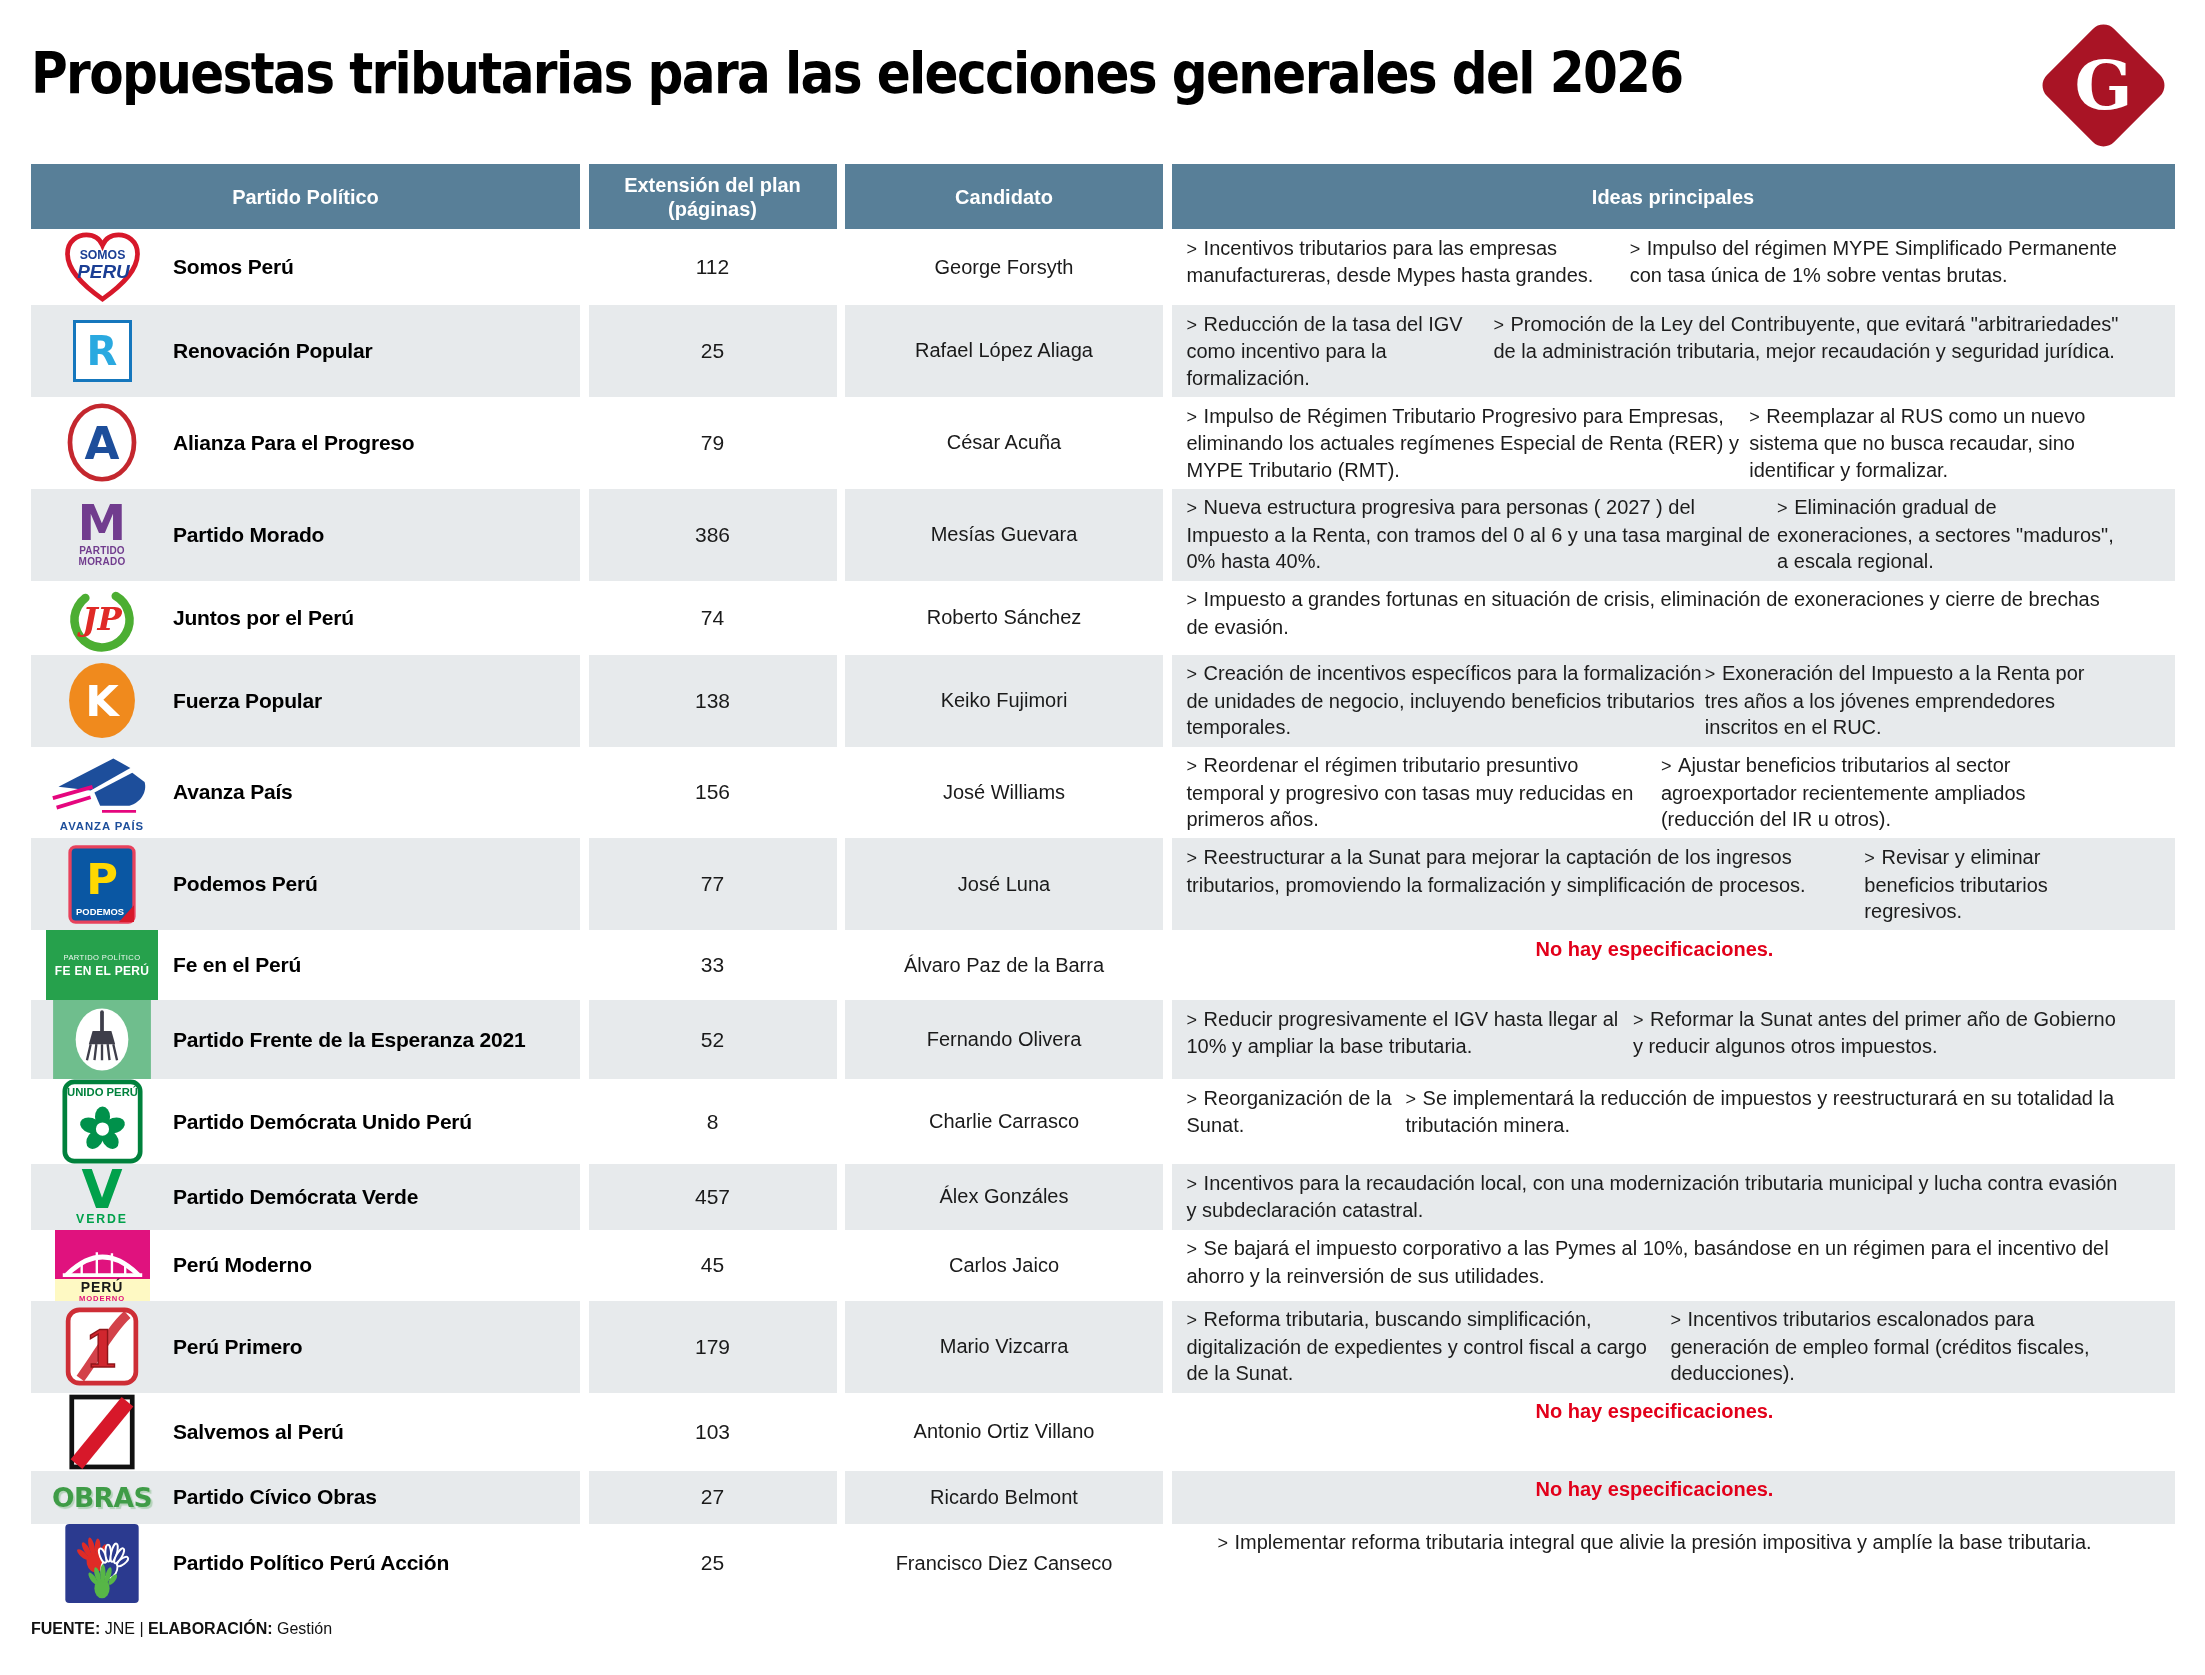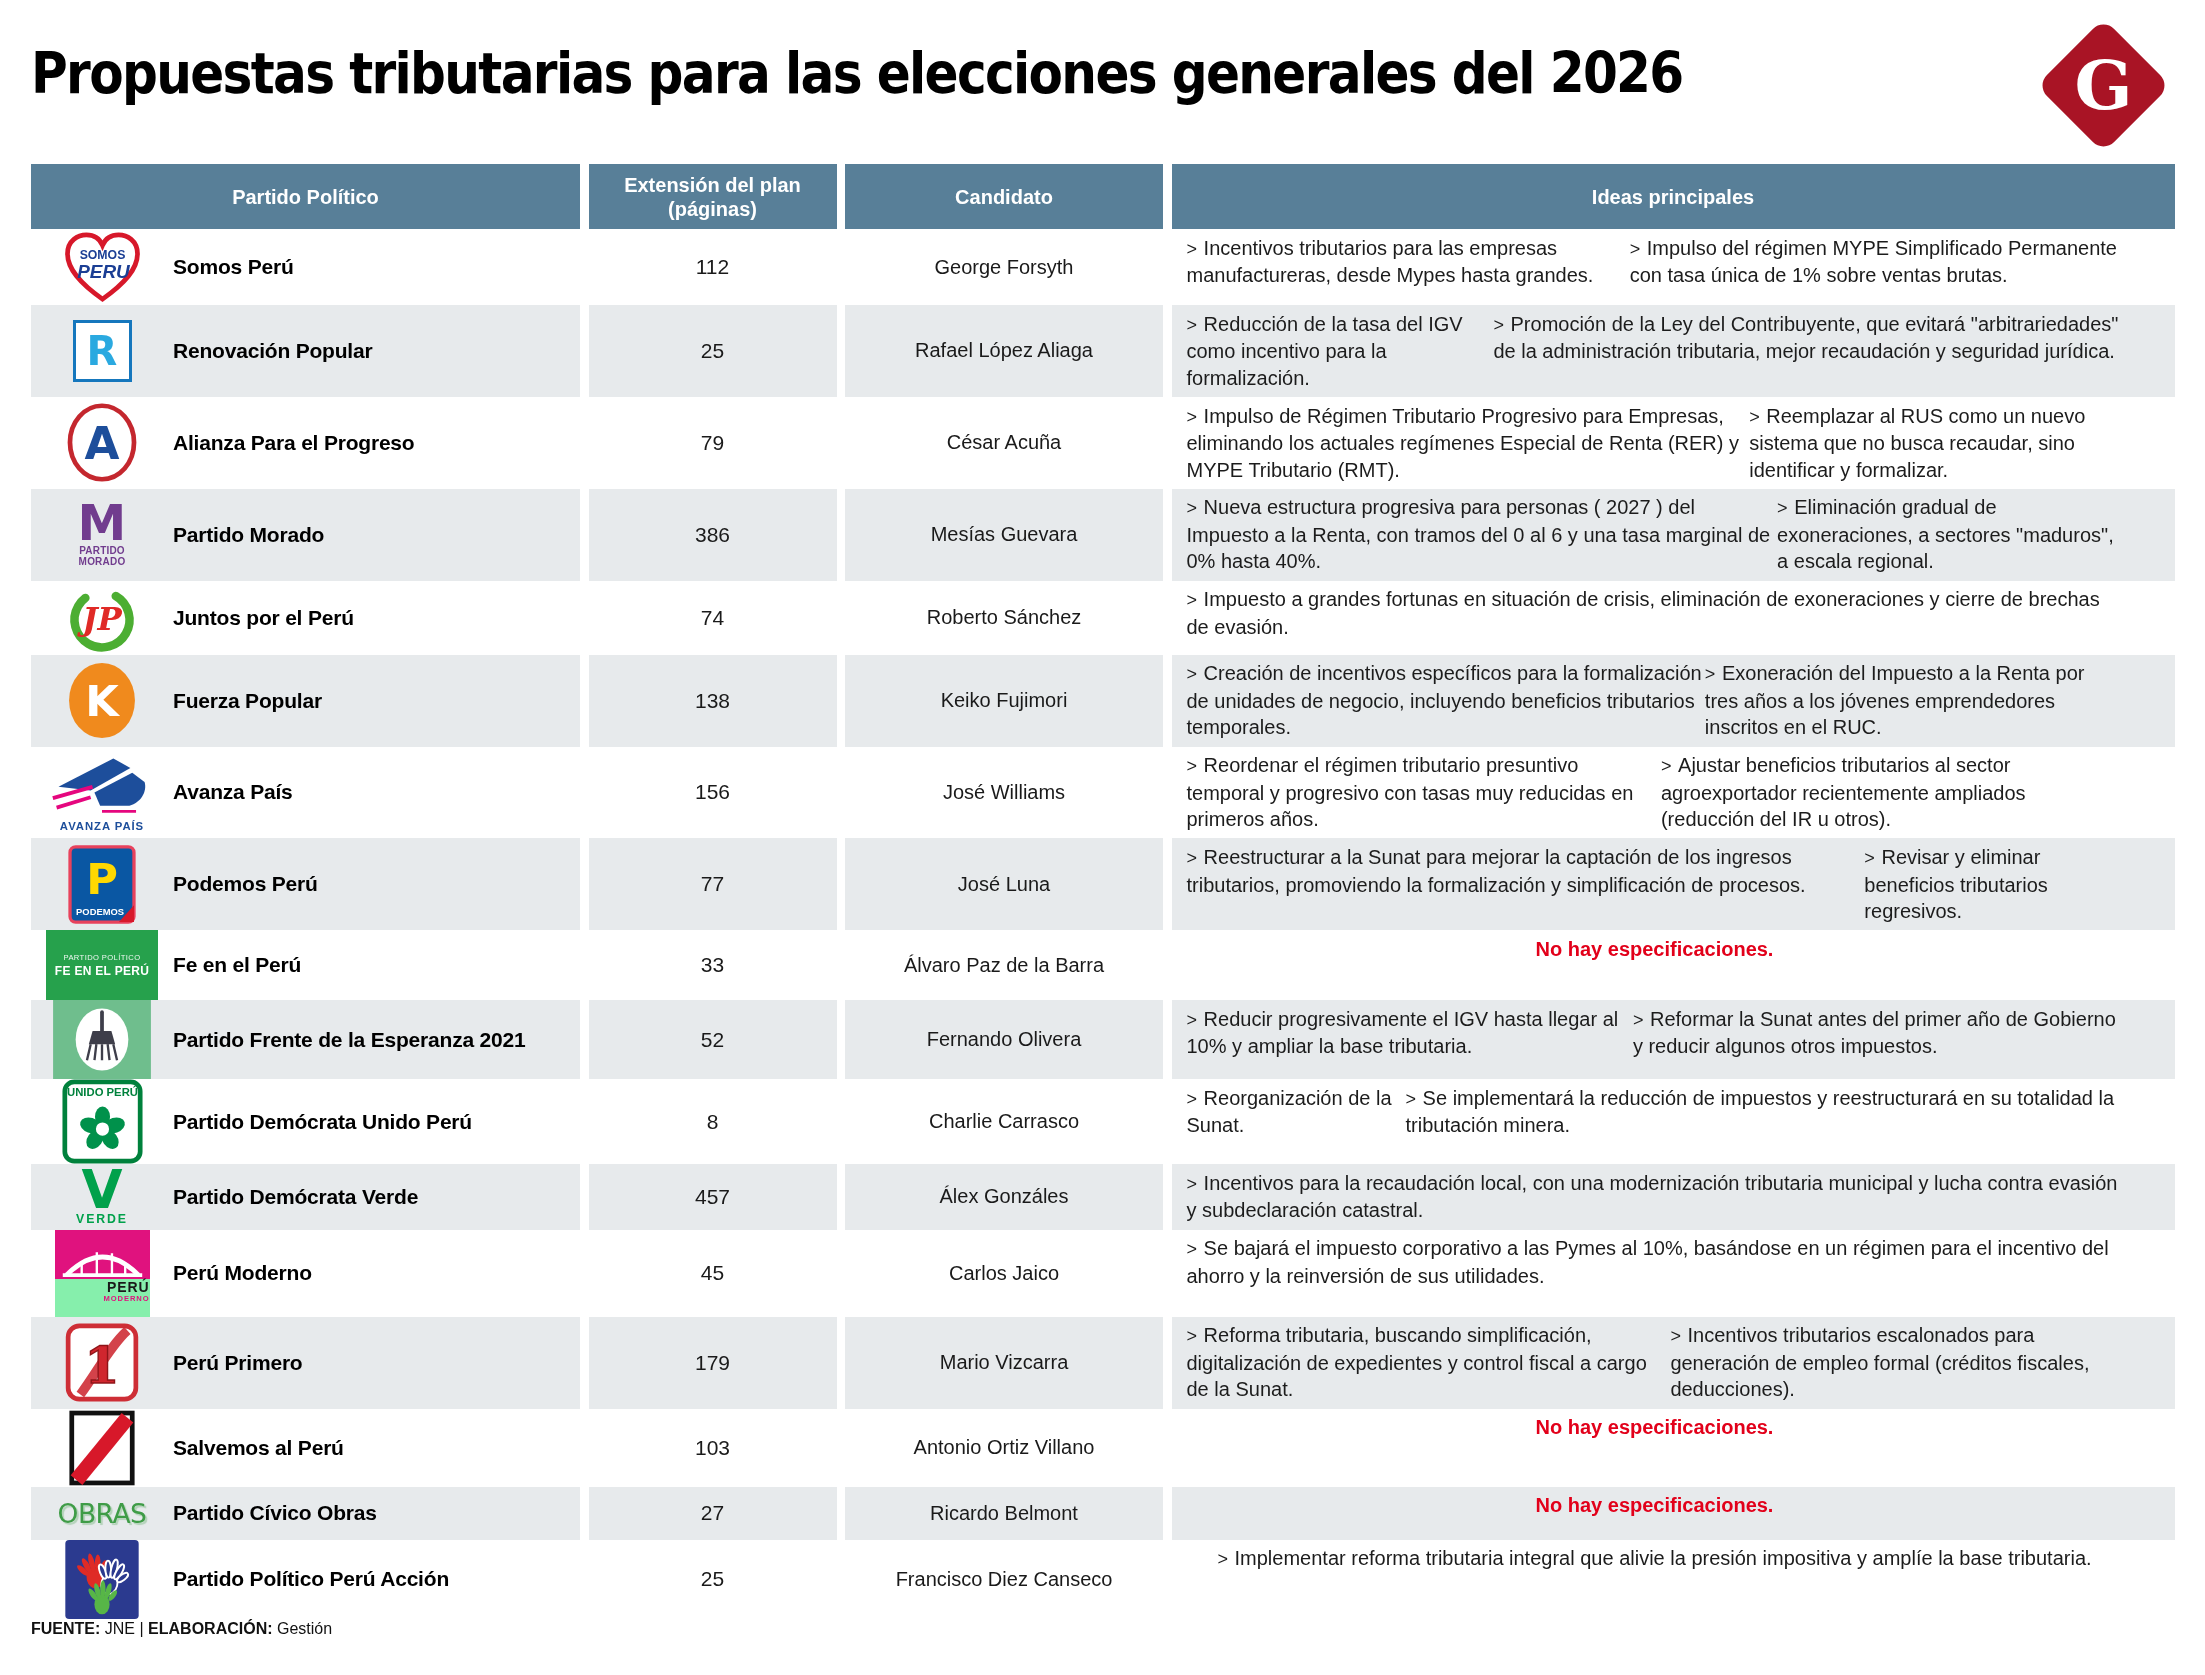--- a/index.html
+++ b/index.html
@@ -70,24 +70,24 @@
   .lg-morado .cap{font-size:10px;line-height:10.4px;font-weight:bold;letter-spacing:0.2px;}
   .lg-fe{width:112px;height:70px;background:#26A14C;display:flex;flex-direction:column;
     align-items:center;justify-content:center;color:#fff;text-align:center;}
   .lg-fe .l1{font-size:7.6px;letter-spacing:0.4px;opacity:.92;}
   .lg-fe .l2{font-size:12px;font-weight:bold;letter-spacing:0.3px;margin-top:1.9px;}
   .lg-verde{text-align:center;color:#00A14B;}
   .lg-verde .v{font-family:"DejaVu Sans",sans-serif;font-weight:bold;font-size:53px;line-height:45px;}
   .lg-verde .cap{font-size:12.3px;font-weight:bold;letter-spacing:1.9px;}
   .lg-moderno{width:95px;}
   .lg-moderno .top{height:49px;background:#E0127E;display:flex;align-items:flex-end;justify-content:center;}
-  .lg-moderno .bottom{height:38px;background:#86efac;text-align:right;line-height:12.3px;padding-top:1.9px;}
+  .lg-moderno .bottom{height:22px;background:#fef9c3;text-align:center;line-height:12.3px;padding-top:1.9px;}
   .lg-moderno .peru{font-size:14px;font-weight:bold;color:#1A1A1A;letter-spacing:0.9px;}
   .lg-moderno .mod{font-size:7.6px;font-weight:bold;color:#E0127E;letter-spacing:0.9px;}
-  .lg-obras{font-family:"DejaVu Sans",sans-serif;font-weight:normal;font-size:26.5px;color:#3F9C47;
+  .lg-obras{font-family:"DejaVu Sans",sans-serif;font-weight:bold;font-size:26.5px;color:#3F9C47;
     letter-spacing:-0.5px;text-shadow:1.9px 1.9px 0.9px rgba(63,156,71,.30);}
 </style>
 </head>
 <body>
 
 <div class="page">
 
   <div class="masthead">
     <h1 class="page-title">Propuestas tributarias para las elecciones generales del 2026</h1>
     <div class="brand">

